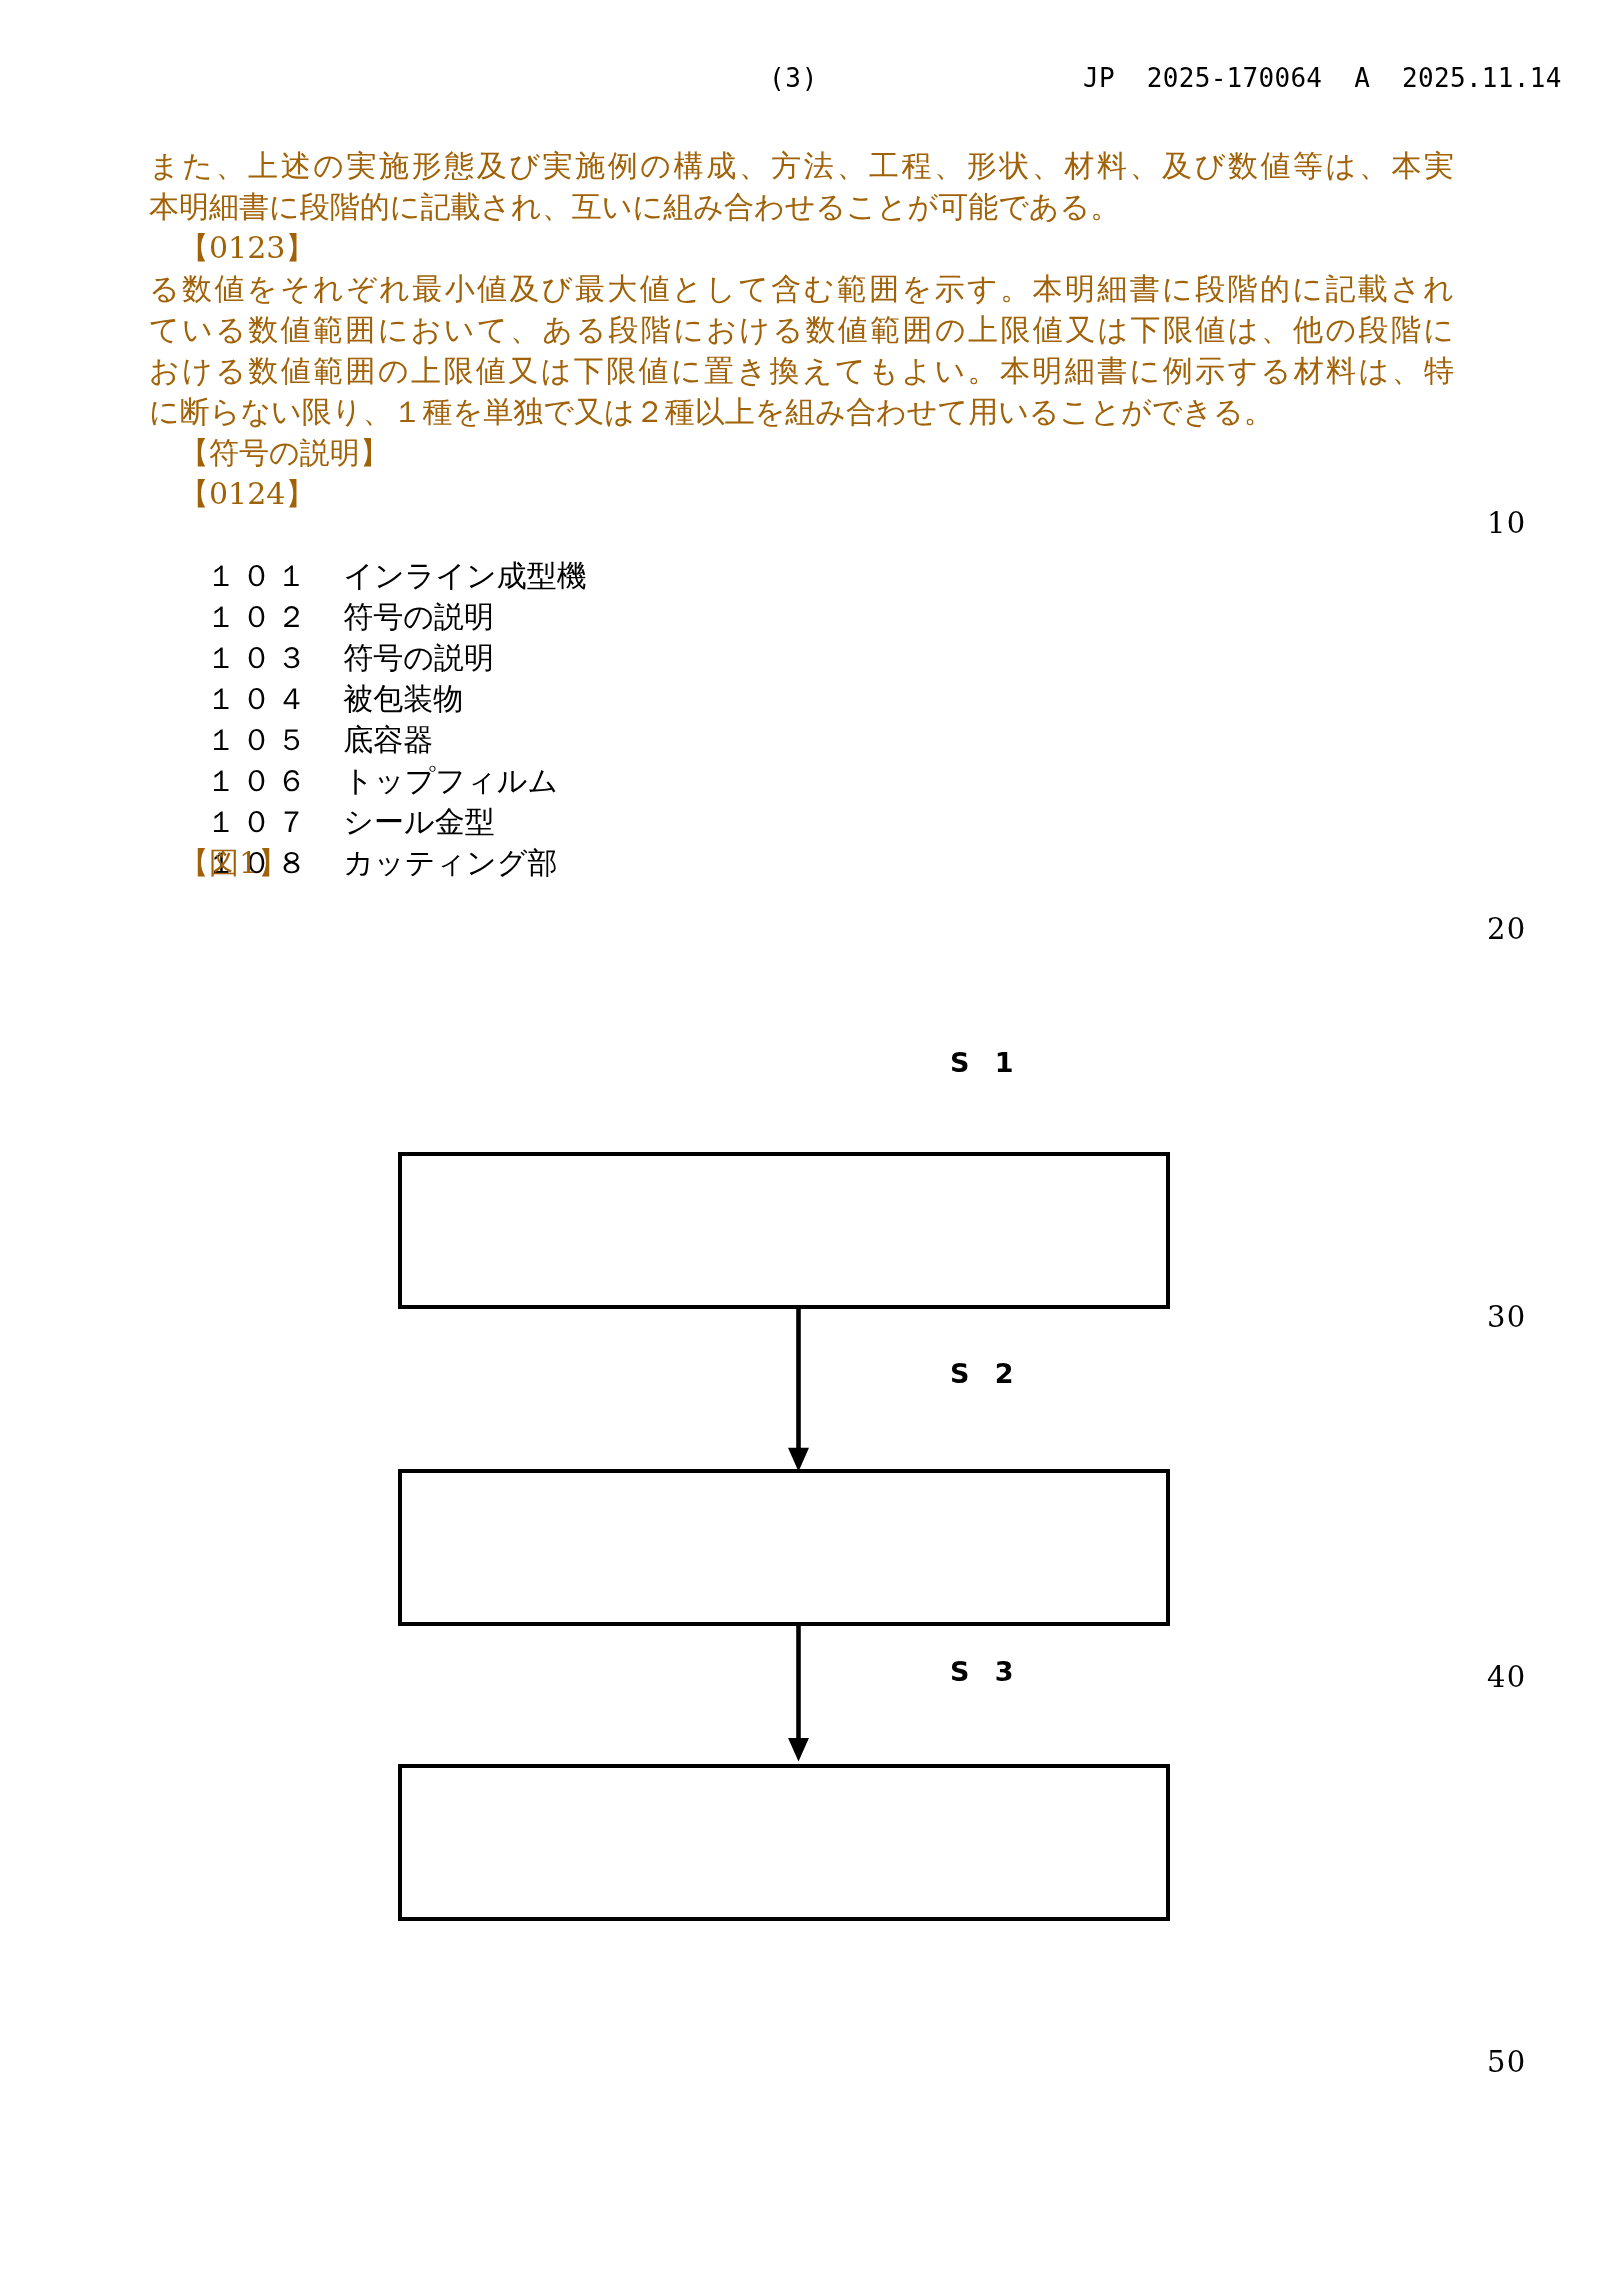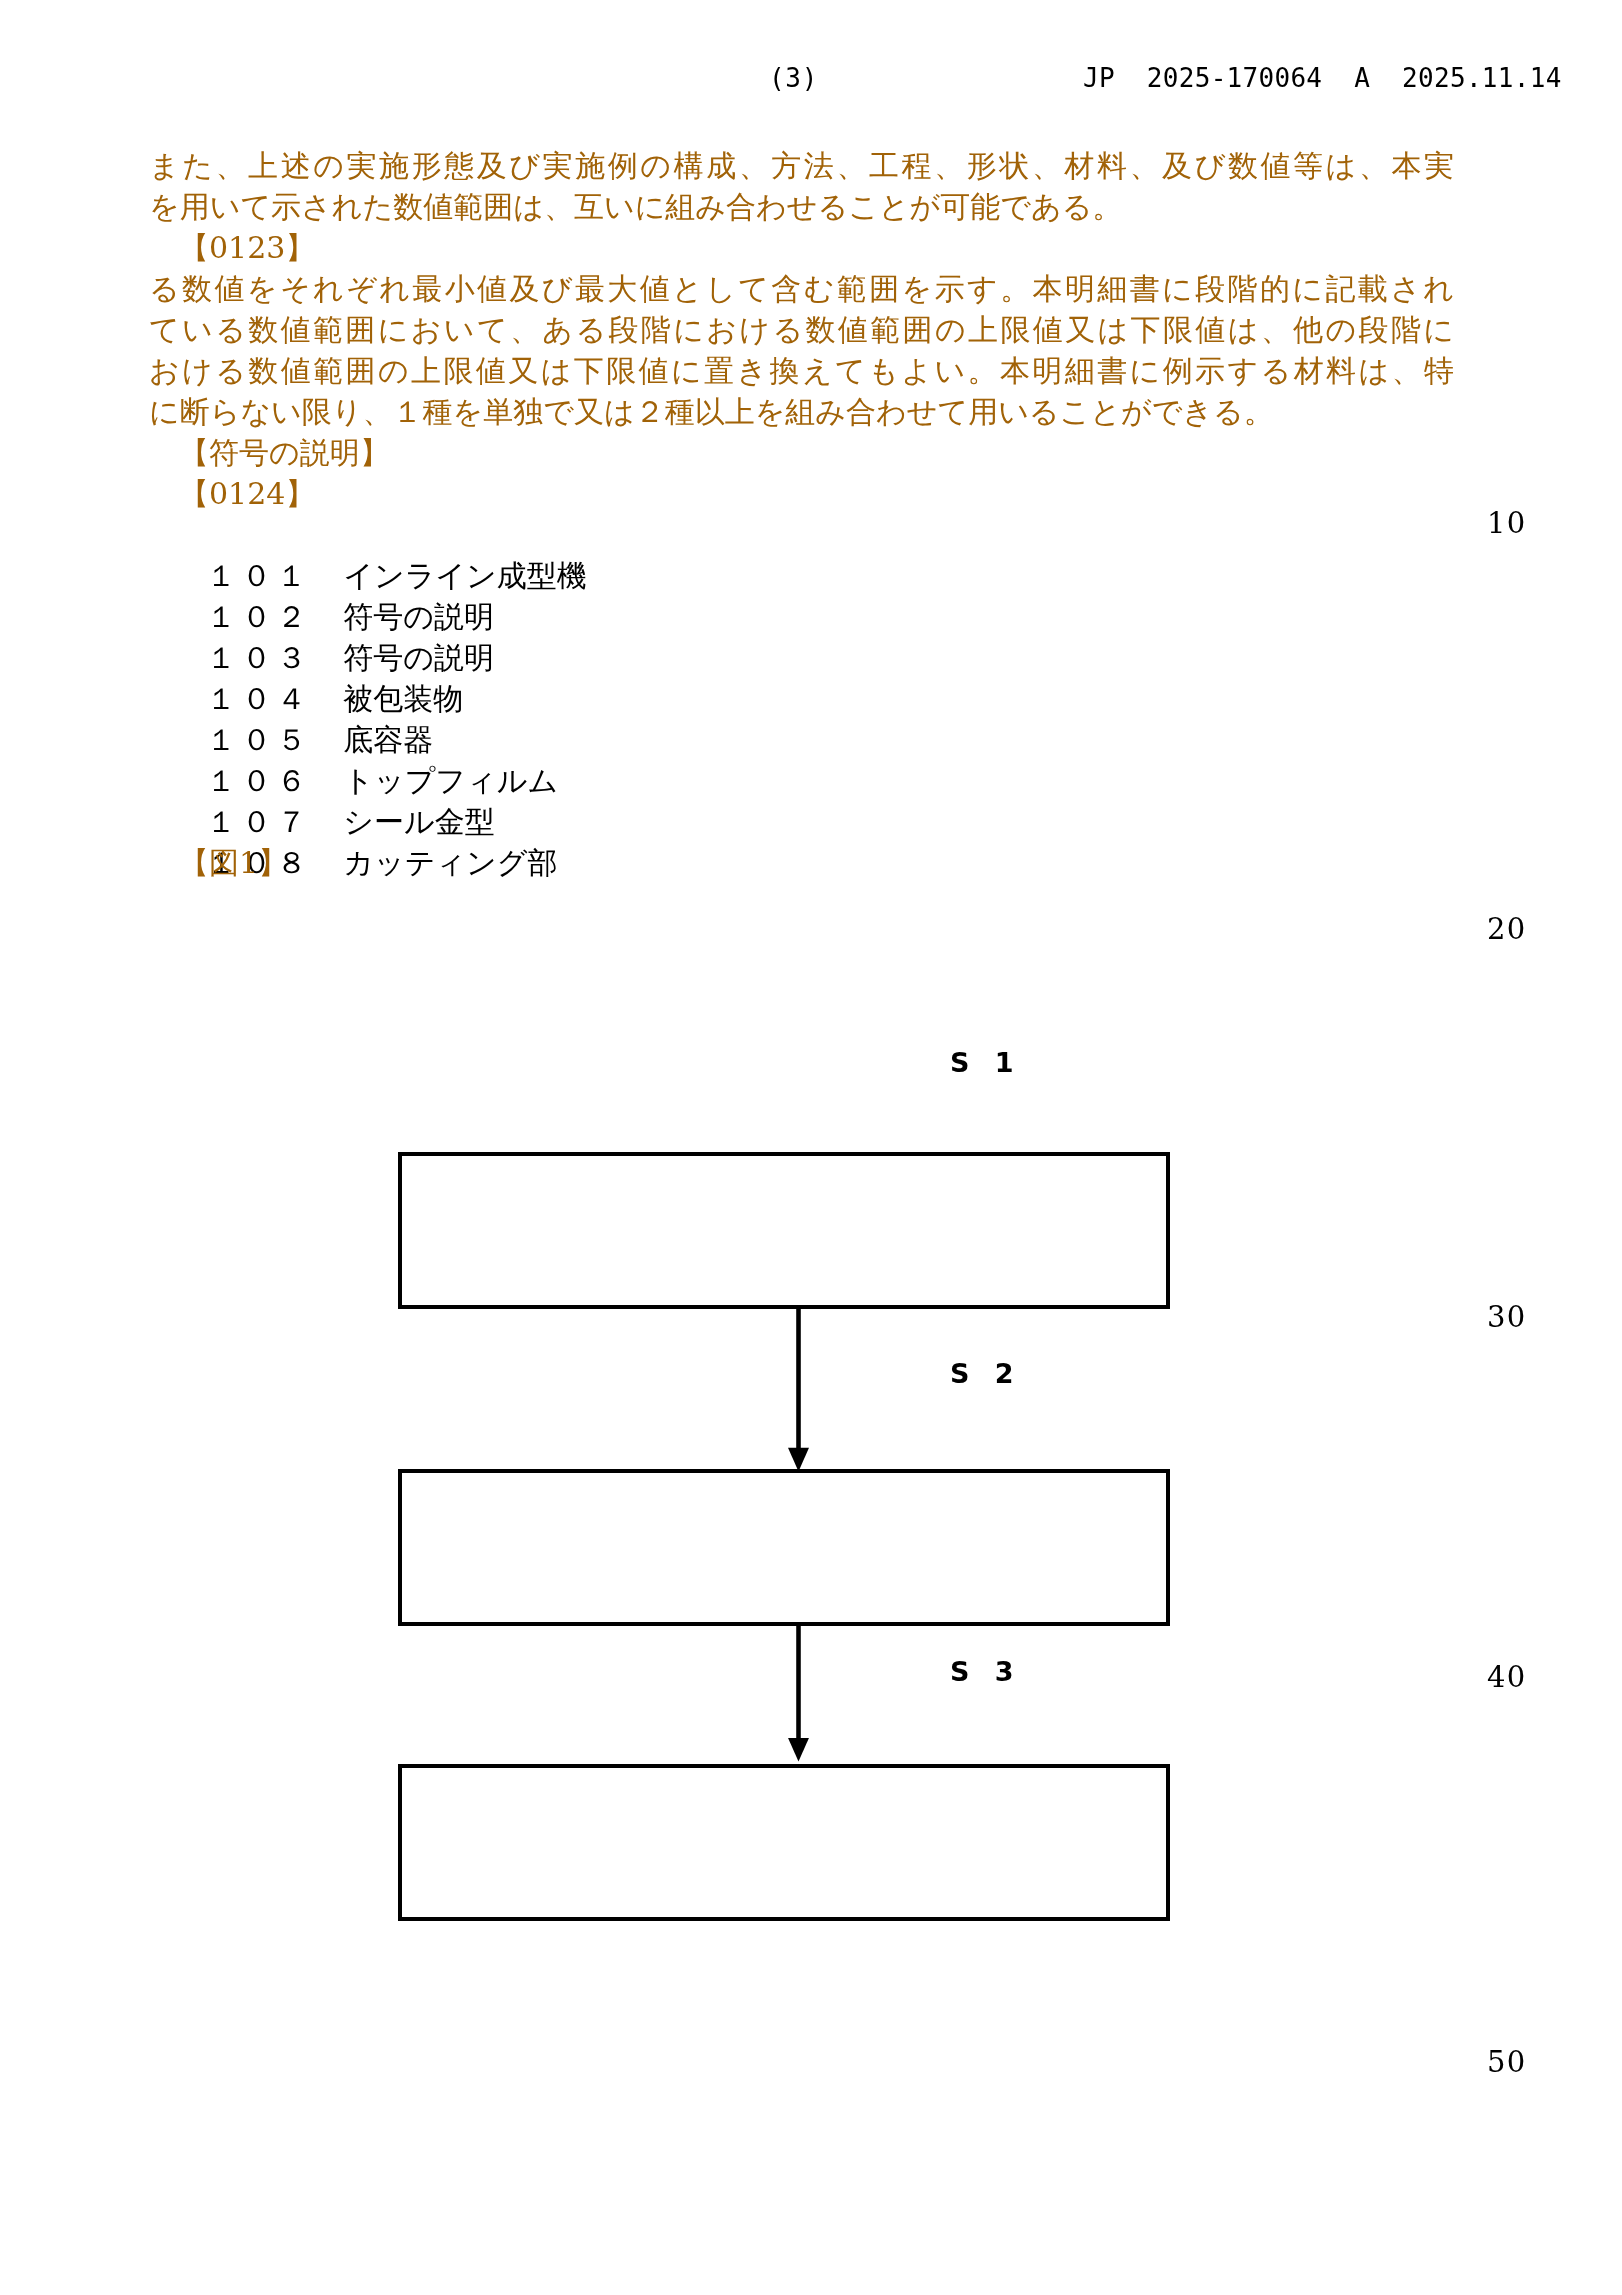--- a/index.html
+++ b/index.html
@@ -149,21 +149,21 @@
 <div id="page">
 
   <div class="header">
     <div class="header-page-no">(3)</div>
     <div class="header-pub">JP  2025-170064  A  2025.11.14</div>
   </div>
 
   <div class="body-block">
 
     <div class="tline just">また、上述の実施形態及び実施例の構成、方法、工程、形状、材料、及び数値等は、本実</div>
-    <div class="tline">を用いて示された数値範囲は、互いに組み合わせることが可能である。</div>
+    <div class="tline">本明細書に段階的に記載され、互いに組み合わせることが可能である。</div>
 
     <div class="tline indent1">【0123】</div>
 
     <div class="tline just">る数値をそれぞれ最小値及び最大値として含む範囲を示す。本明細書に段階的に記載され</div>
     <div class="tline just">ている数値範囲において、ある段階における数値範囲の上限値又は下限値は、他の段階に</div>
     <div class="tline just">おける数値範囲の上限値又は下限値に置き換えてもよい。本明細書に例示する材料は、特</div>
     <div class="tline">に断らない限り、１種を単独で又は２種以上を組み合わせて用いることができる。</div>
 
     <div class="tline indent1">【符号の説明】</div>
     <div class="tline indent1">【0124】</div>

